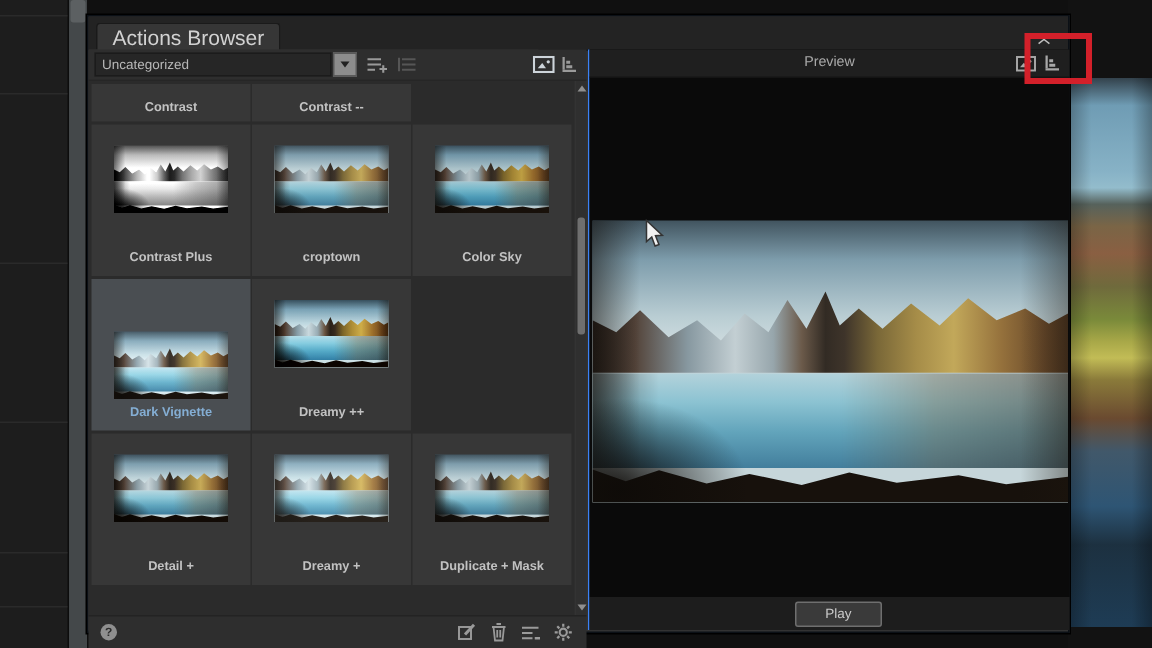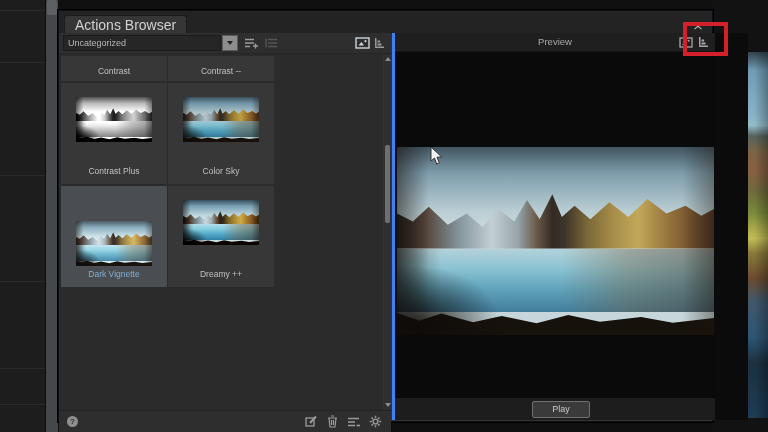--- a/index.html
+++ b/index.html
@@ -39,21 +39,21 @@
   #cat-field{margin-left:4px;width:148px;height:14px;background:#262626;border:1px solid #1b1b1b;
     color:#b8b8b8;font-size:9px;line-height:14px;padding:0 4px;white-space:nowrap;overflow:hidden;}
   #cat-arrow-btn{width:14px;height:14px;background:#8d8d8d;border:1px solid #5a5a5a;margin-left:1px;
     display:flex;align-items:center;justify-content:center;}
   .tri-down{width:0;height:0;border-left:3px solid transparent;border-right:3px solid transparent;border-top:4px solid #222;}
   .tb-icon{margin-left:6px;display:flex;align-items:center;}
   .spacer{flex:1;}
 
   
   #grid{left:0;top:21px;width:324px;height:356px;background:#2b2b2b;overflow:hidden;}
-  #grid-inner{position:absolute;left:2px;top:2px;width:322px;}
+  #grid-inner{position:absolute;left:2px;top:2px;width:322px;font-weight:bold;}
   .grid-row{display:flex;margin-bottom:2px;}
   .cell{width:106px;height:101px;background:#373737;margin-right:1px;position:relative;
         display:flex;flex-direction:column;align-items:center;}
   .cell.partial{height:25px;justify-content:flex-end;}
   .cell.selected{background:#4a4e52;justify-content:center;}
   .cell-label{position:absolute;bottom:8px;left:2px;right:2px;text-align:center;color:#c2c2c2;
     font-size:8.5px;white-space:nowrap;overflow:hidden;}
   .cell.partial .cell-label{bottom:5px;}
   .cell.selected .cell-label{color:#84aed4;}
   .thumb{margin-top:14px;width:76px;height:45px;}
@@ -67,21 +67,21 @@
   #grid-sb .sb-thumb{position:absolute;left:1px;top:91px;width:5px;height:78px;background:#6f6f6f;border-radius:2px;}
 
   
   #actions-footer{left:0;top:377px;width:332px;height:21px;background:#2e2e2e;border-top:1px solid #232323;
     display:flex;align-items:center;}
   #help-badge{margin-left:8px;width:11px;height:11px;border-radius:50%;background:#8f8f8f;
     color:#2c2c2c;font-size:8px;font-weight:bold;text-align:center;line-height:11px;}
   .ft-icon{margin-right:9px;display:flex;align-items:center;}
 
   
-  #preview-panel{left:333px;top:22px;width:320px;height:387px;background:#0b0b0b;border-left:3px solid #3b82f6;padding-left:33px;}
+  #preview-panel{left:333px;top:22px;width:320px;height:387px;background:#0b0b0b;border-left:1px solid #3b82f6;}
   #preview-header{left:0;top:0;width:320px;height:18px;background:#1f1f1f;border-bottom:1px solid #141414;}
   #preview-title{position:absolute;left:0;right:0;top:3px;text-align:center;color:#a9a9a9;font-size:9.5px;}
   #preview-hicons{position:absolute;right:6px;top:3px;display:flex;gap:5px;align-items:center;}
   #collapse-caret{position:absolute;right:13px;top:-8px;width:8px;height:5px;}
   #collapse-caret:before,#collapse-caret:after{content:"";position:absolute;top:2px;width:5px;height:1.4px;background:#c0c0c0;}
   #collapse-caret:before{left:0;transform:rotate(-38deg);}
   #collapse-caret:after{right:0;transform:rotate(38deg);}
   #preview-canvas{left:0;top:19px;width:320px;height:346px;background:#0a0a0a;}
   #preview-photo{position:absolute;left:2px;top:95px;width:317px;height:188px;}
   #preview-bottom{left:0;top:365px;width:320px;height:22px;background:#1d1d1d;}
@@ -203,20 +203,29 @@
             <div class="cell">
     <div class="thumb landscape v-bw">
                 <i class="ls-m"></i>
                 <i class="ls-w"></i>
                 <i class="ls-rk"></i>
                 <i class="ls-vg"></i>
               </div>
     <div class="cell-label">Contrast Plus</div>
   </div>
             <div class="cell">
+    <div class="thumb landscape v-normal">
+                <i class="ls-m"></i>
+                <i class="ls-w"></i>
+                <i class="ls-rk"></i>
+                <i class="ls-vg"></i>
+              </div>
+    <div class="cell-label">croptown</div>
+  </div>
+            <div class="cell">
     <div class="thumb landscape v-darksky">
                 <i class="ls-m"></i>
                 <i class="ls-w"></i>
                 <i class="ls-rk"></i>
                 <i class="ls-vg"></i>
               </div>
     <div class="cell-label">Color Sky</div>
   </div>
           </div>
           <div class="grid-row">
@@ -230,20 +239,49 @@
     <div class="cell-label">Dark Vignette</div>
   </div>
             <div class="cell">
     <div class="thumb landscape v-dehaze">
                 <i class="ls-m"></i>
                 <i class="ls-w"></i>
                 <i class="ls-rk"></i>
                 <i class="ls-vg"></i>
               </div>
     <div class="cell-label">Dreamy ++</div>
+  </div>
+          </div>
+          <div class="grid-row">
+            <div class="cell">
+    <div class="thumb landscape v-detail">
+                <i class="ls-m"></i>
+                <i class="ls-w"></i>
+                <i class="ls-rk"></i>
+                <i class="ls-vg"></i>
+              </div>
+    <div class="cell-label">Detail +</div>
+  </div>
+            <div class="cell">
+    <div class="thumb landscape v-dreamy">
+                <i class="ls-m"></i>
+                <i class="ls-w"></i>
+                <i class="ls-rk"></i>
+                <i class="ls-vg"></i>
+              </div>
+    <div class="cell-label">Dreamy +</div>
+  </div>
+            <div class="cell">
+    <div class="thumb landscape v-normal">
+                <i class="ls-m"></i>
+                <i class="ls-w"></i>
+                <i class="ls-rk"></i>
+                <i class="ls-vg"></i>
+              </div>
+    <div class="cell-label">Duplicate + Mask</div>
   </div>
           </div>
         </div>
     </div>
 
     <div class="abs" id="grid-sb">
       <span class="sb-up"></span>
       <span class="sb-thumb"></span>
       <span class="sb-down"></span>
     </div>

